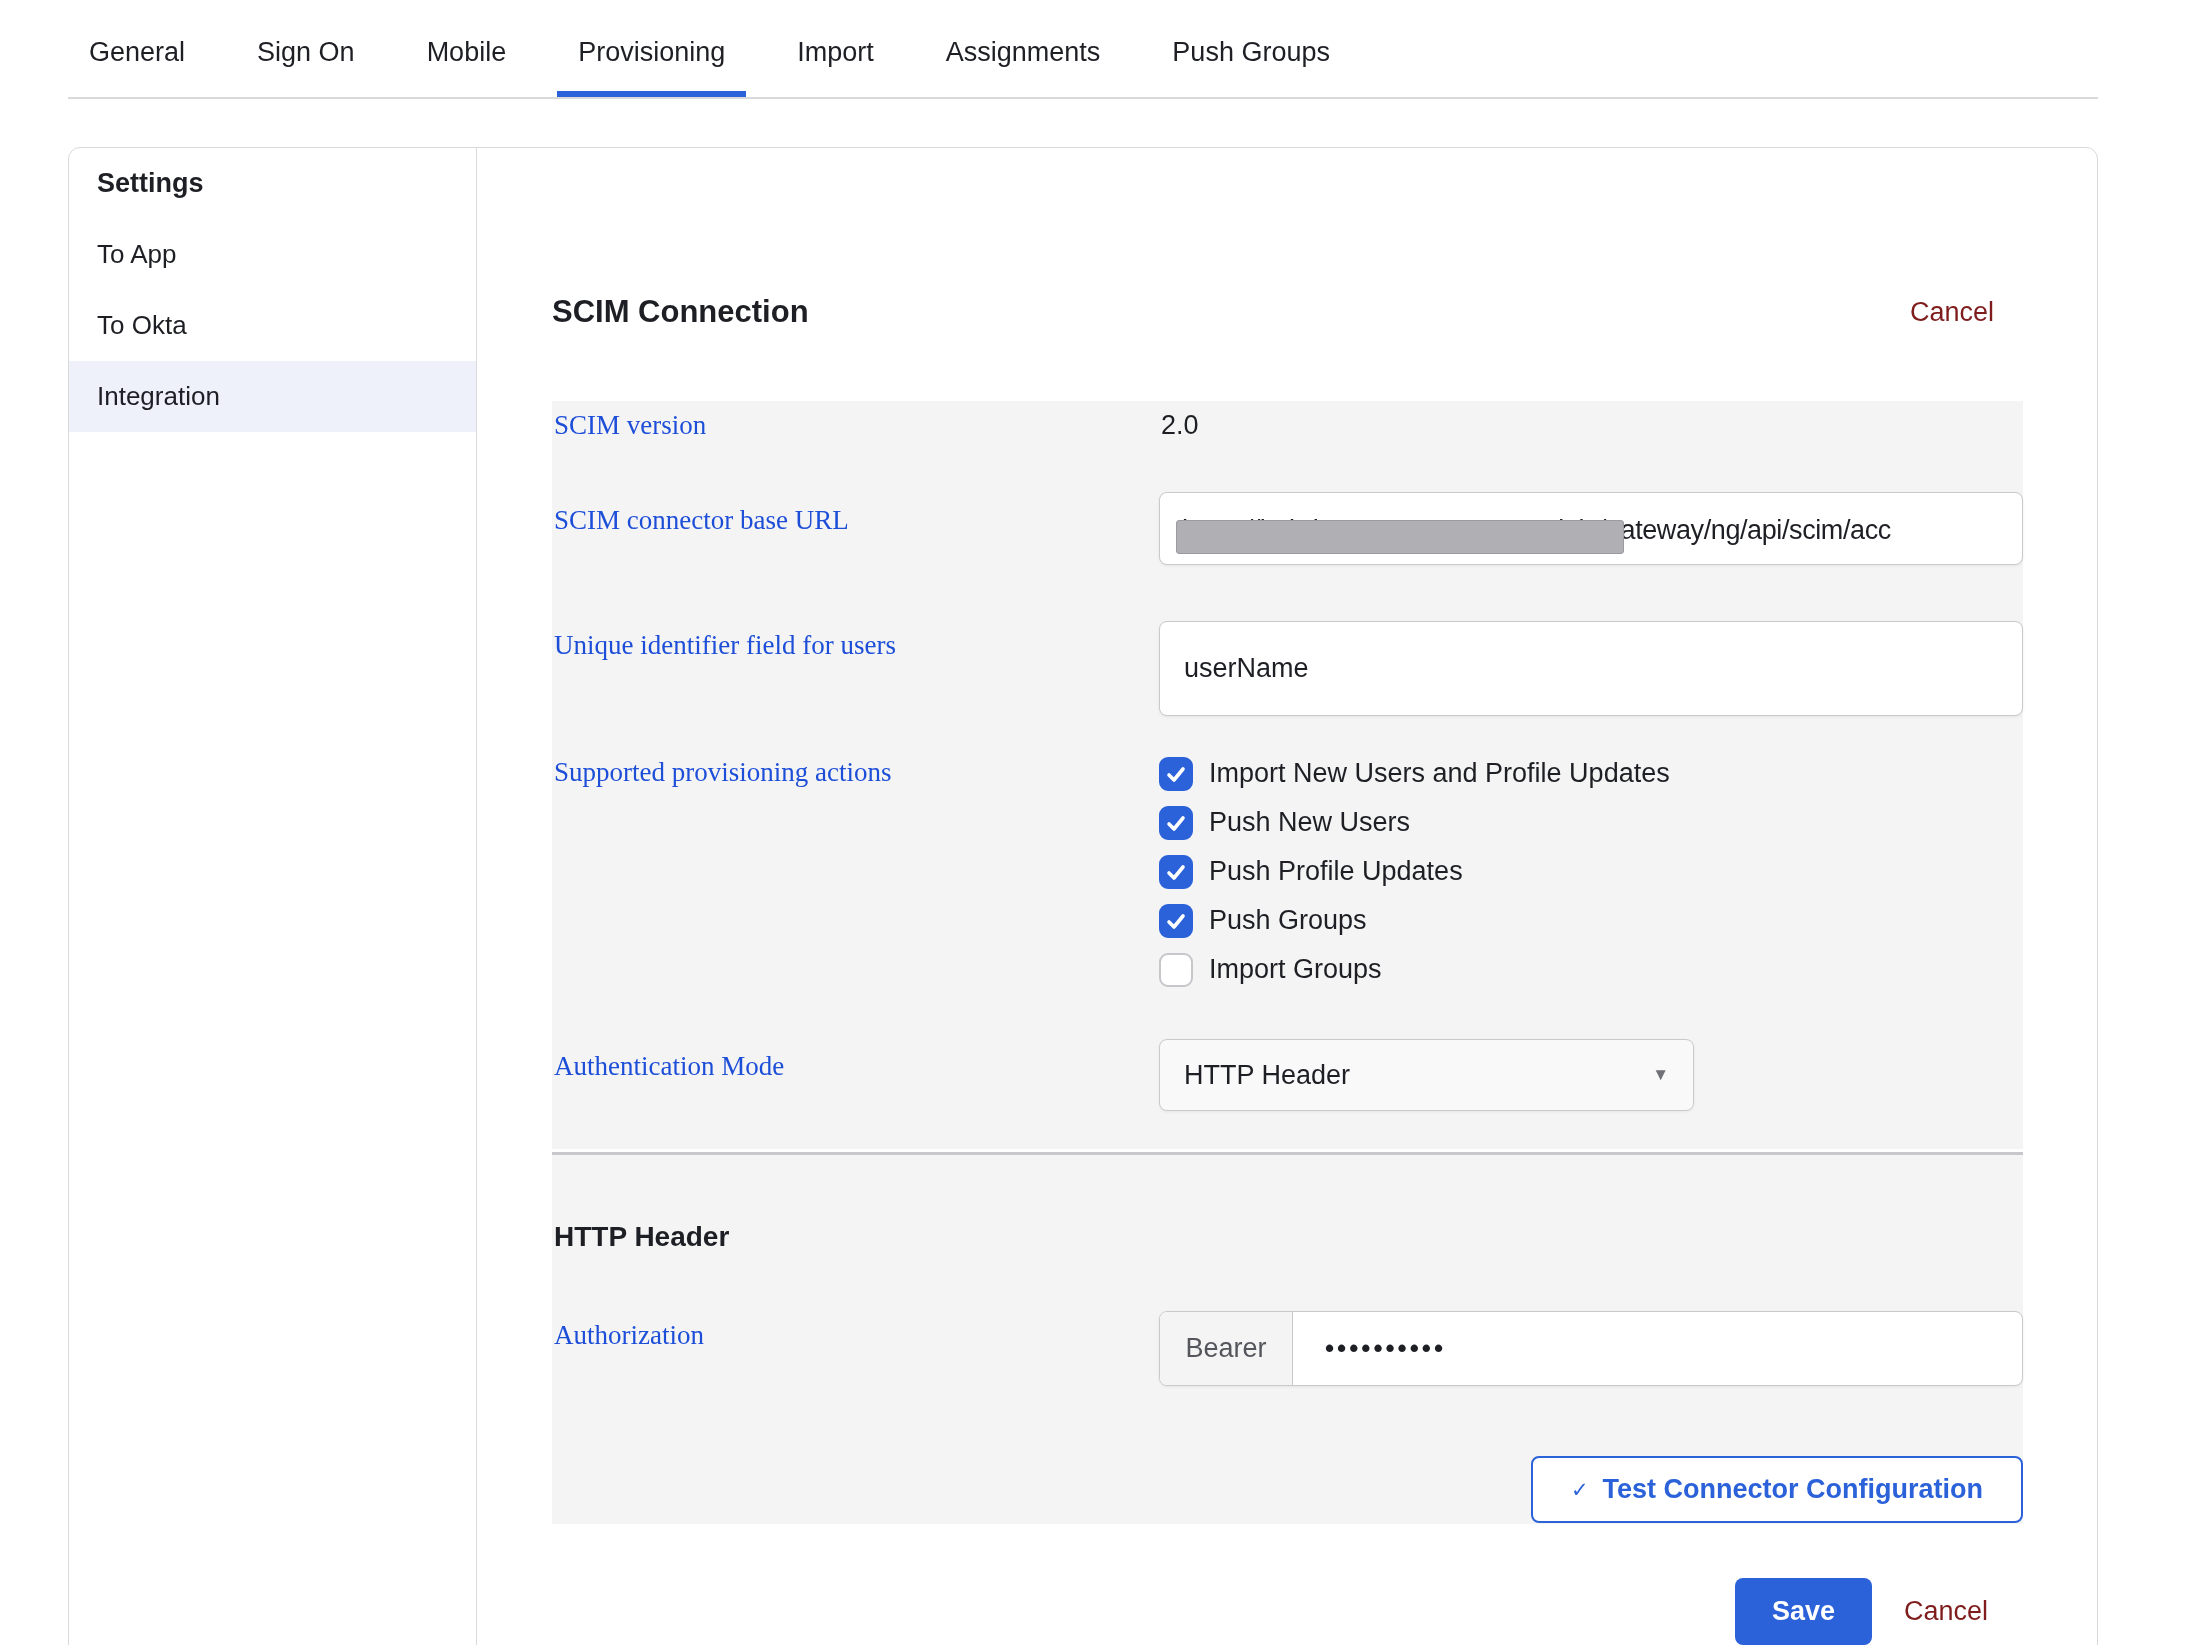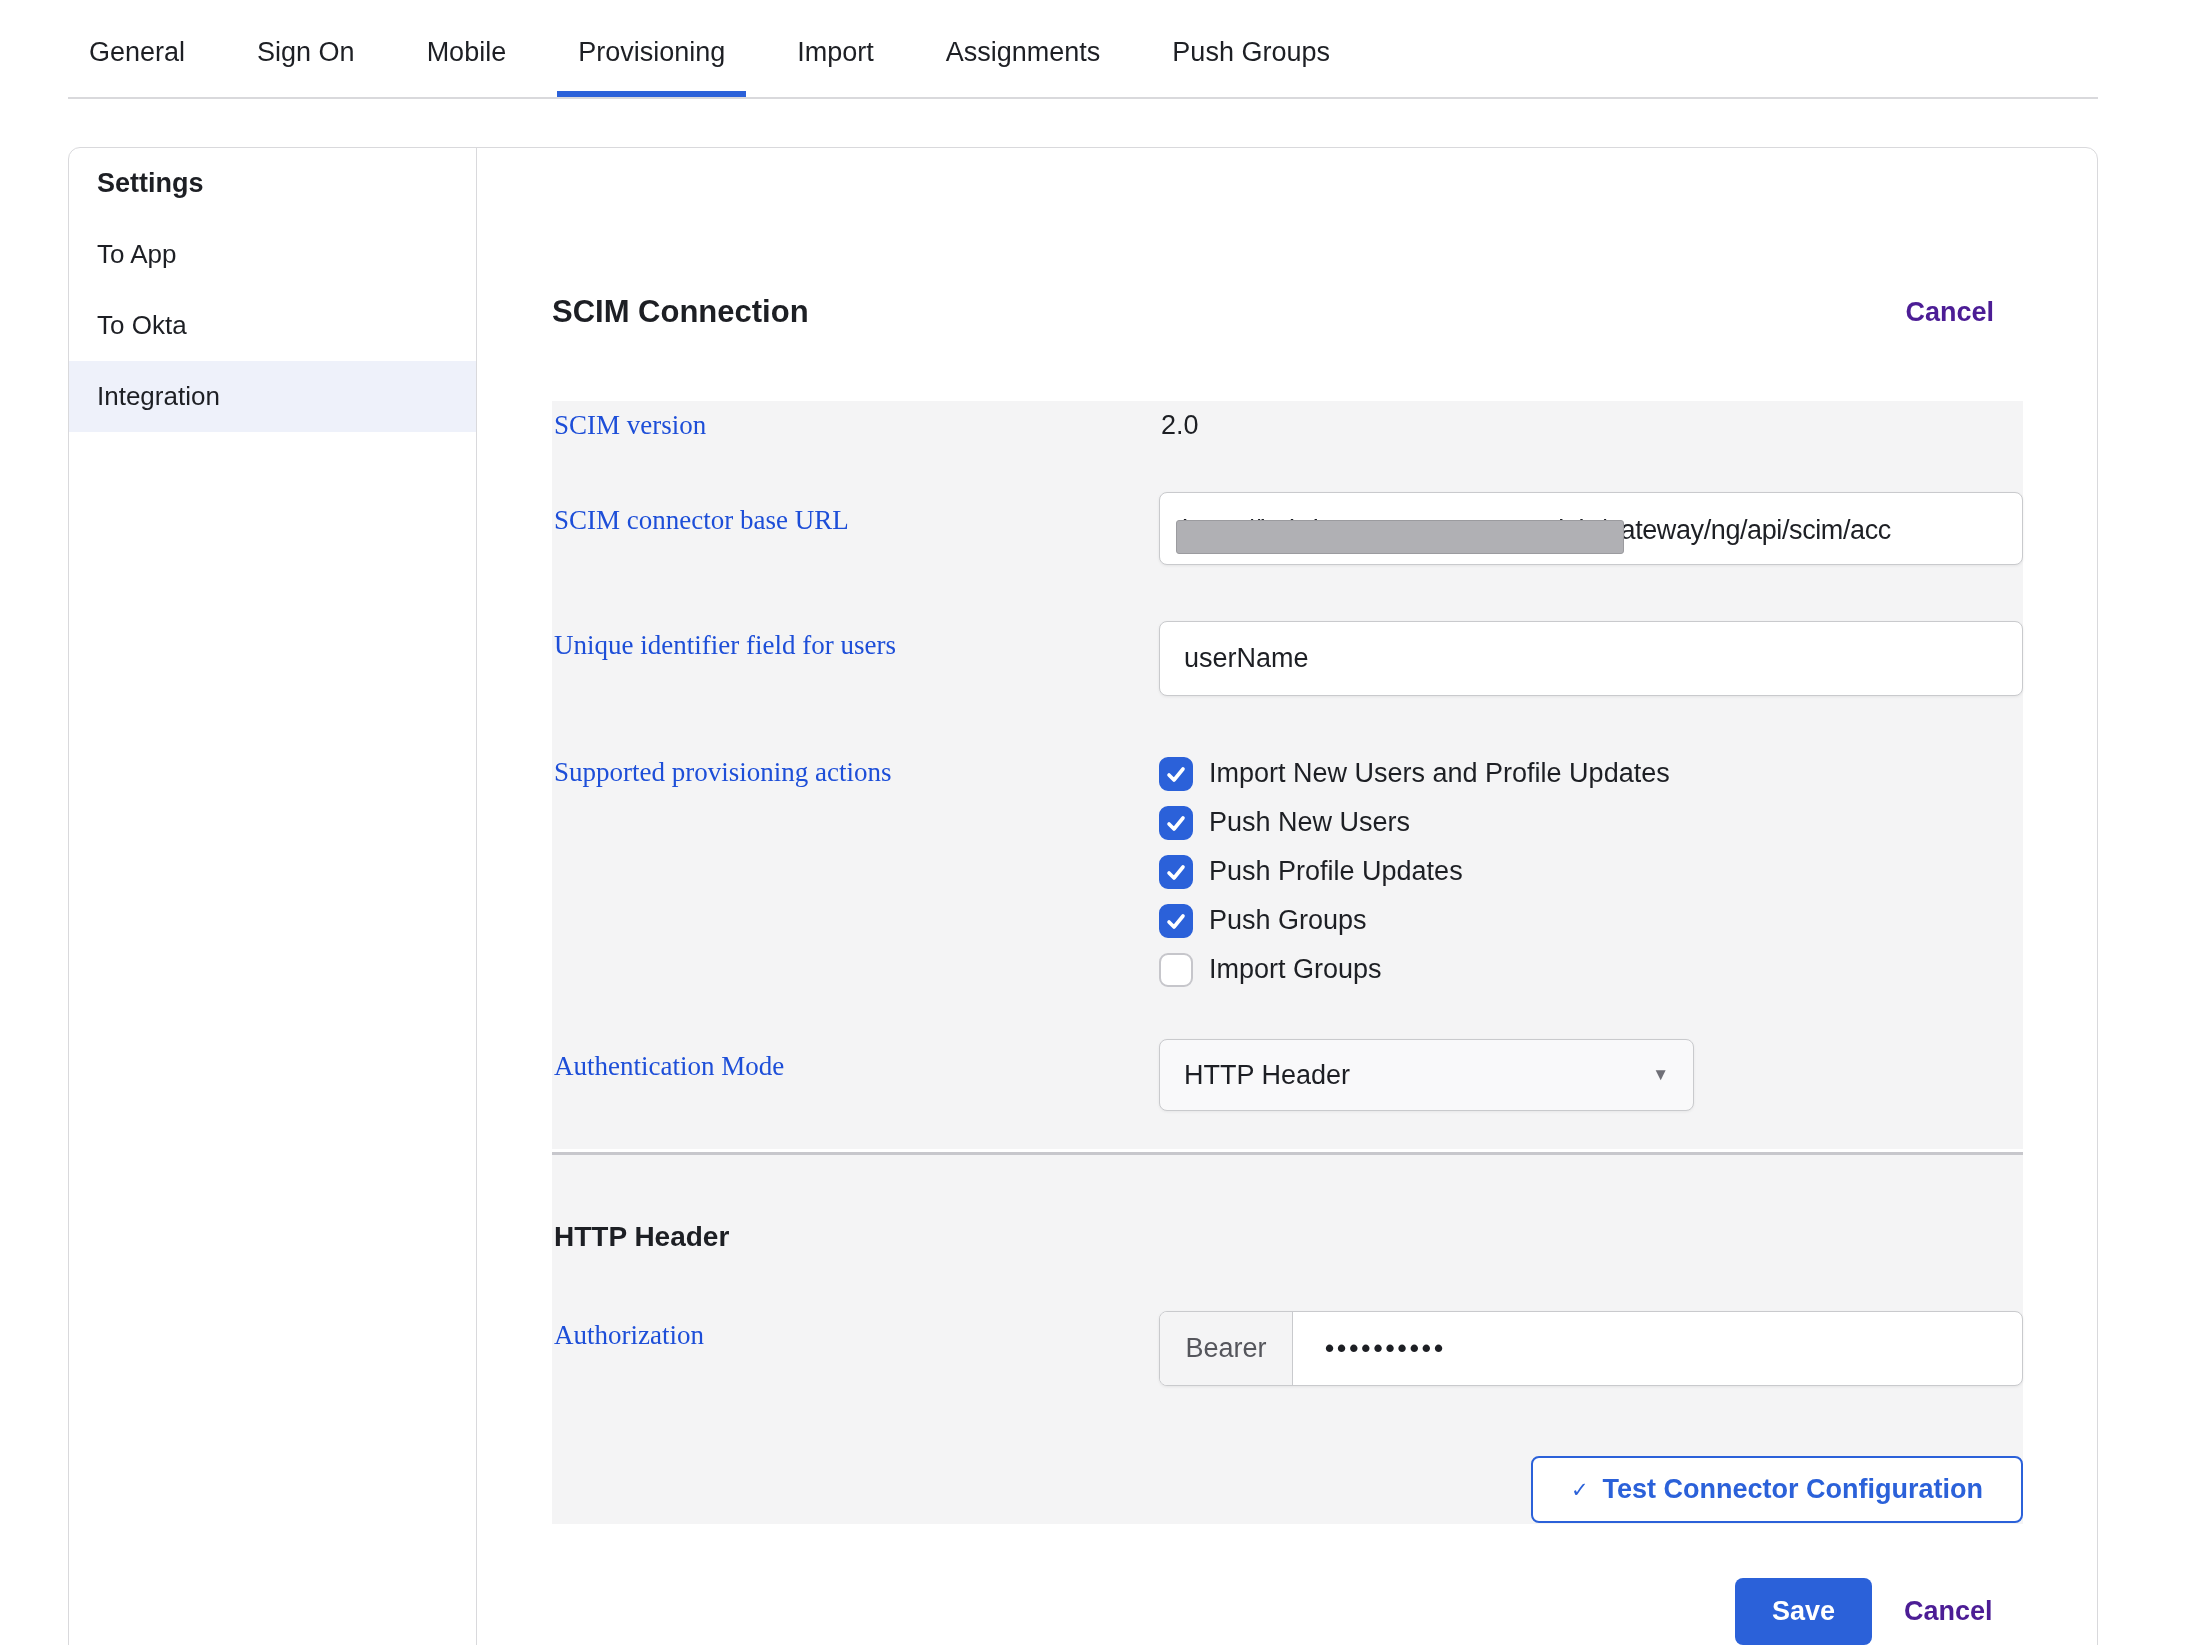--- a/index.html
+++ b/index.html
@@ -22,21 +22,21 @@
   .sidebar { position:absolute; left:0; top:0; bottom:0; width:408px; border-right:1px solid #d9d9dc; }
   .side-item { height:71px; display:flex; align-items:center; padding-left:28px; font-size:26px; }
   .side-item.header { font-size:27px; font-weight:700; }
   .side-item.selected { background:#eef1fa; }
 
   
   .content { position:absolute; left:409px; top:0; right:0; bottom:0; }
   .title-row { position:absolute; left:74px; right:76px; top:140px; height:48px;
                display:flex; justify-content:space-between; align-items:center; }
   .page-title { font-size:31px; font-weight:700; }
-  .link { color:#4c1d95; font-size:27px; font-weight:700; cursor:pointer; text-decoration:none; }
+  .link { color:#7f1d1d; font-size:27px; font-weight:400; cursor:pointer; text-decoration:none; }
   .title-row .link { margin-right:27px; }
 
   .gray1 { position:absolute; left:74px; top:253px; width:1471px; height:748px; background:#f4f4f5; }
   .gray2 { position:absolute; left:74px; top:1004px; width:1471px; height:372px; background:#f4f4f5;
            border-top:3px solid #c7c7cc; }
 
   .flabel { position:absolute; left:2px; font-size:27px; color:#1d4ed8; white-space:nowrap;font-family:Liberation Serif, serif; }
   .fvalue { position:absolute; font-size:27px; }
 
   .input { position:absolute; background:#fff; border:1px solid #c9cacd; border-radius:8px;
@@ -127,21 +127,21 @@
         <span class="flabel" style="top:9px;">SCIM version</span>
         <span class="fvalue" style="left:609px; top:9px;">2.0</span>
 
         <span class="flabel" style="top:104px;">SCIM connector base URL</span>
         <div class="input url-input" style="left:607px; top:91px; width:864px; height:73px;">
           <span class="url-text"><span>https://b5bd-125-19-67-140.ngrok.io</span><span>/gateway/ng/api/scim/acc</span></span>
           <span class="redaction-bar"></span>
         </div>
 
         <span class="flabel" style="top:229px;">Unique identifier field for users</span>
-        <div class="input text-input" style="left:607px; top:220px; width:864px; height:75px;">userName</div>
+        <div class="input text-input" style="left:607px; top:220px; width:864px; height:95px;">userName</div>
 
         <span class="flabel" style="top:356px;">Supported provisioning actions</span>
         <div class="cb-col">
           <div class="cb-row checked">
             <span class="cb">
                 <svg viewBox="0 0 24 24">
                   <polyline points="5,13 10,18 19,7" fill="none" stroke="#fff" stroke-width="3.6" stroke-linecap="round" stroke-linejoin="round"></polyline>
                 </svg>
               </span>
             <span class="cb-label">Import New Users and Profile Updates</span>

